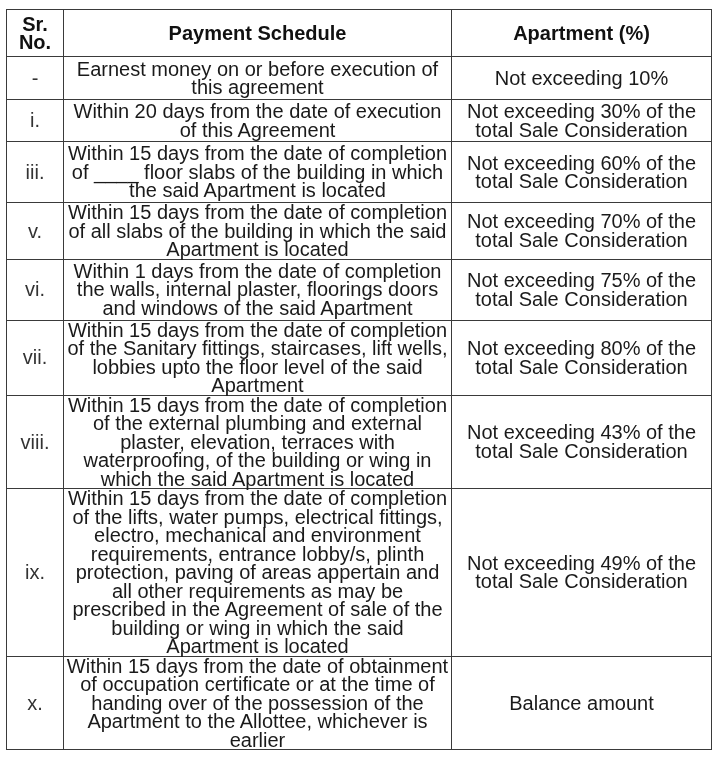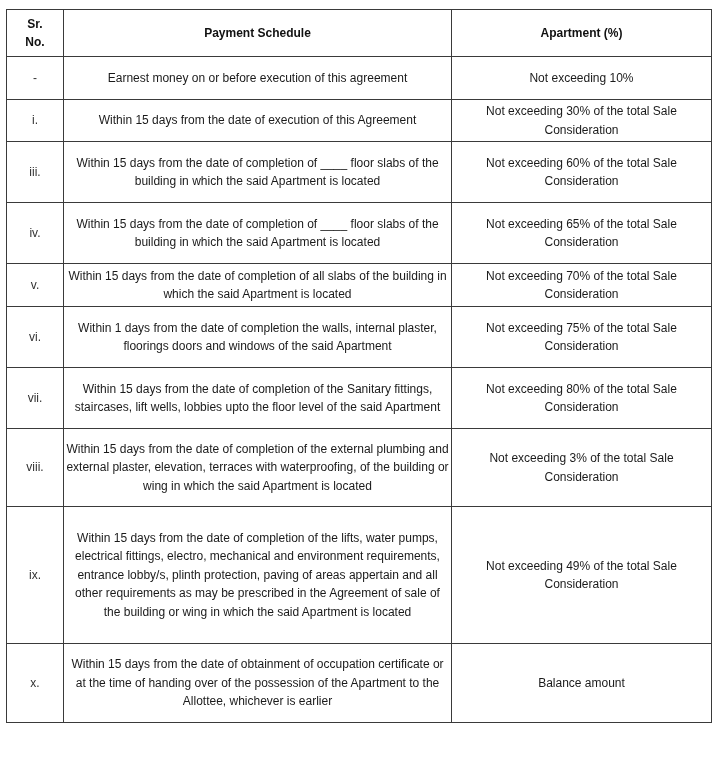--- a/index.html
+++ b/index.html
@@ -1,20 +1,20 @@
 <!DOCTYPE html>
 <html><head>
 <meta charset="utf-8">
 <style>
   html, body { margin: 0; padding: 0; background: #ffffff; }
   body { width: 726px; height: 768px; position: relative; overflow: hidden; font-family: "Liberation Sans", sans-serif; color: #1a1a1a; }
   table.schedule {
     position: absolute; left: 6px; top: 9px;
     width: 705px; border-collapse: collapse; table-layout: fixed;
-    font-size: 12px; line-height: 18.5px;
+    font-size: 20px; line-height: 18.5px;
   }
   table.schedule td, table.schedule th {
     border: 1.5px solid #3a3a3a; text-align: center; vertical-align: middle;
     padding: 0 2px; font-weight: normal;
   }
   table.schedule th { font-weight: bold; color: #111; }
   col.c1 { width: 57px; }
   col.c2 { width: 388px; }
   col.c3 { width: 260px; }
   tr.hdr { height: 47px; }
@@ -37,52 +37,47 @@
     </tr>
   </thead>
   <tbody id="rows">
       <tr style="height: 43px;">
         <td class="sr">-</td>
         <td>Earnest money on or before execution of this agreement</td>
         <td>Not exceeding 10%</td>
       </tr>
       <tr style="height: 42px;">
         <td class="sr">i.</td>
-        <td>Within 15 days from the date of execution of this Agreement</td>
+        <td>Within 20 days from the date of execution of this Agreement</td>
         <td>Not exceeding 30% of the total Sale Consideration</td>
       </tr>
       <tr style="height: 61px;">
         <td class="sr">iii.</td>
         <td>Within 15 days from the date of completion of ____ floor slabs of the building in which the said Apartment is located</td>
         <td>Not exceeding 60% of the total Sale Consideration</td>
-      </tr>
-      <tr style="height: 61px;">
-        <td class="sr">iv.</td>
-        <td>Within 15 days from the date of completion of ____ floor slabs of the building in which the said Apartment is located</td>
-        <td>Not exceeding 65% of the total Sale Consideration</td>
       </tr>
       <tr style="height: 43px;">
         <td class="sr">v.</td>
         <td>Within 15 days from the date of completion of all slabs of the building in which the said Apartment is located</td>
         <td>Not exceeding 70% of the total Sale Consideration</td>
       </tr>
       <tr style="height: 61px;">
         <td class="sr">vi.</td>
         <td>Within 1 days from the date of completion the walls, internal plaster, floorings doors and windows of the said Apartment</td>
         <td>Not exceeding 75% of the total Sale Consideration</td>
       </tr>
       <tr style="height: 61px;">
         <td class="sr">vii.</td>
         <td>Within 15 days from the date of completion of the Sanitary fittings, staircases, lift wells, lobbies upto the floor level of the said Apartment</td>
         <td>Not exceeding 80% of the total Sale Consideration</td>
       </tr>
       <tr style="height: 78px;">
         <td class="sr">viii.</td>
         <td>Within 15 days from the date of completion of the external plumbing and external plaster, elevation, terraces with waterproofing, of the building or wing in which the said Apartment is located</td>
-        <td>Not exceeding 3% of the total Sale Consideration</td>
+        <td>Not exceeding 43% of the total Sale Consideration</td>
       </tr>
       <tr style="height: 137px;">
         <td class="sr">ix.</td>
         <td>Within 15 days from the date of completion of the lifts, water pumps, electrical fittings, electro, mechanical and environment requirements, entrance lobby/s, plinth protection, paving of areas appertain and all other requirements as may be prescribed in the Agreement of sale of the building or wing in which the said Apartment is located</td>
         <td>Not exceeding 49% of the total Sale Consideration</td>
       </tr>
       <tr style="height: 79px;">
         <td class="sr">x.</td>
         <td>Within 15 days from the date of obtainment of occupation certificate or at the time of handing over of the possession of the Apartment to the Allottee, whichever is earlier</td>
         <td>Balance amount</td>

